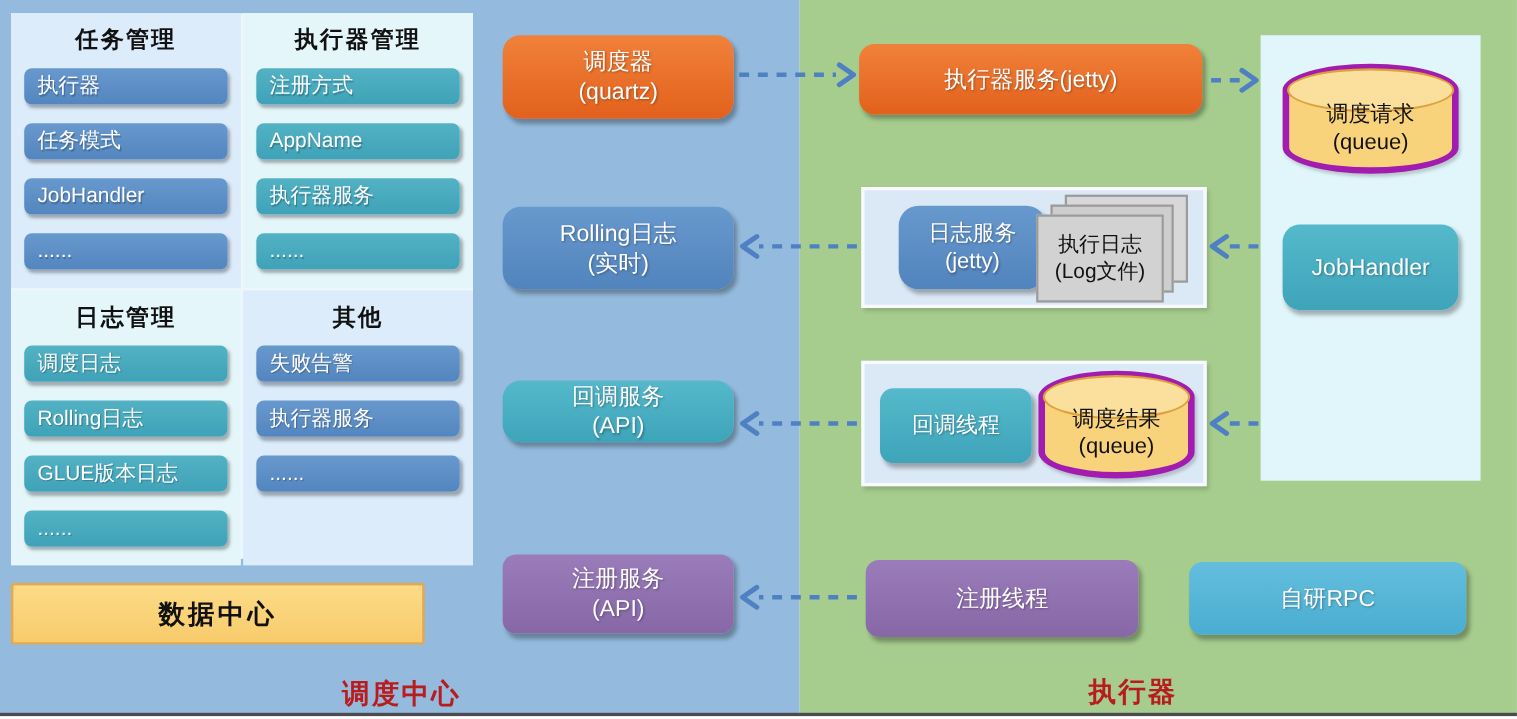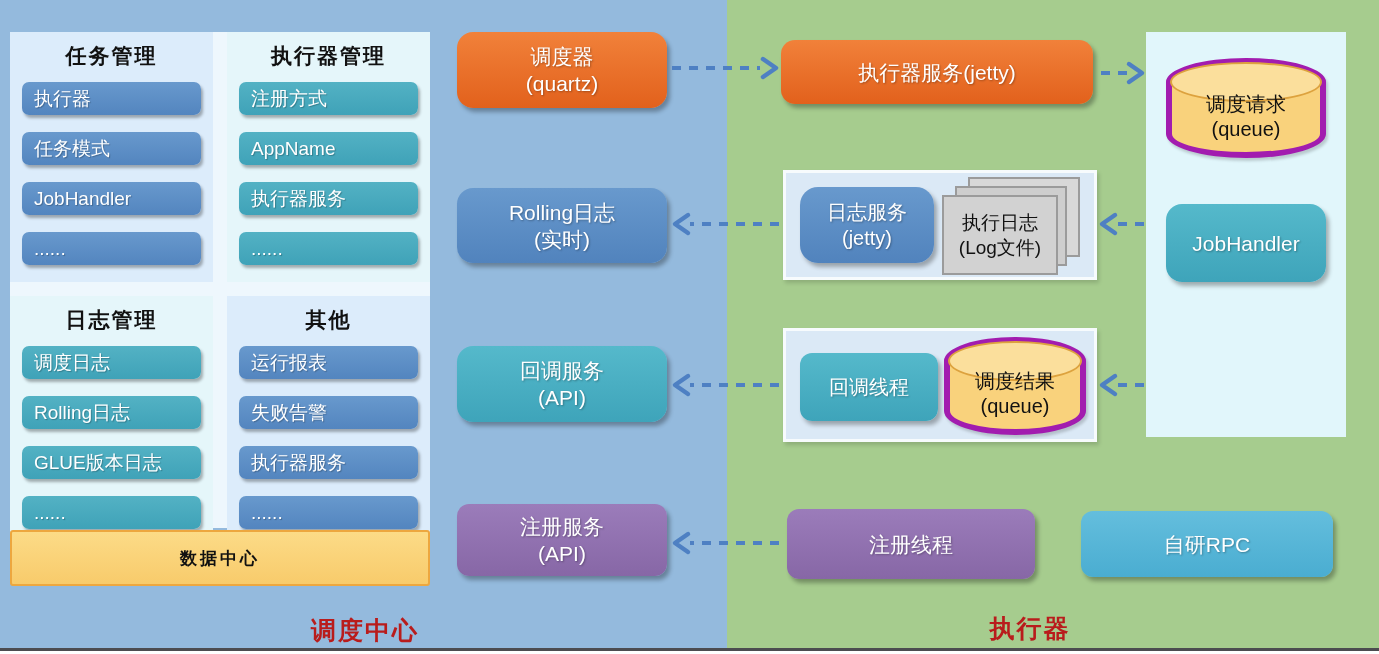--- a/index.html
+++ b/index.html
@@ -6,37 +6,37 @@
   html,body { width:1379px; height:654px; }
   body { font-family:"Liberation Sans","DejaVu Sans",sans-serif; position:relative; overflow:hidden; }
 
   .stage { position:absolute; left:0; top:0; width:1379px; height:654px; }
   .bg-left  { position:absolute; left:0; top:0; width:727px; height:650px; background:#94badd; }
   .bg-right { position:absolute; left:727px; top:0; width:652px; height:650px; background:#a6cc8e; }
   .bottom-line { position:absolute; left:0; top:648px; width:1379px; height:3px; background:#4c4c50; }
 
   
   .admin { position:absolute; left:10px; top:12px; width:420px; height:496px;
-           background:#eef7fd; display:grid; grid-template-columns:1fr 1fr; gap:14px;margin-top:20px; }
+           background:#eef7fd; display:grid; grid-template-columns:1fr 1fr; gap:2px; }
   .quad { padding:8px 10px 0 10px; }
   .q-blue-bg { background:#dcecfb; }
   .q-cyan-bg { background:#e5f6fa; }
   .quad-title { text-align:center; font-size:21px; font-weight:bold; color:#111;
                 letter-spacing:2px; margin:2px 0 12px 0; }
   .pill { height:33px; line-height:33px; margin:0 2px 17px 2px; padding-left:12px;
           border-radius:7px; color:#fff; font-size:19px;
           text-shadow:1px 1px 1px rgba(0,0,0,0.25);
           box-shadow:2px 3px 3px rgba(0,0,0,0.30); }
   .pill-blue { background:linear-gradient(#6899cd,#5385bf); }
   .pill-teal { background:linear-gradient(#53b2c4,#3fa2b8); }
 
-  .data-center { position:absolute; left:10px; top:530px; width:420px; height:56px;
+  .data-center { position:absolute; left:10px; top:530px; width:376px; height:56px;
                  background:linear-gradient(#fcdb87,#f8cb6b); border:2px solid #eda73f;
                  border-radius:3px; display:flex; align-items:center; justify-content:center;
-                 font-size:17px; font-weight:bold; color:#111; letter-spacing:3px; }
+                 font-size:24px; font-weight:bold; color:#111; letter-spacing:3px; }
 
   
   .node { position:absolute; color:#fff; text-align:center;
           display:flex; flex-direction:column; align-items:center; justify-content:center;
           text-shadow:1px 1px 2px rgba(0,0,0,0.30);
           box-shadow:3px 4px 4px rgba(0,0,0,0.30); }
   .node .l1, .node .l2 { display:block; line-height:27px; font-size:21px; }
   .orange { background:linear-gradient(#f1813a,#e2611c); border-radius:16px; }
   .blue   { background:linear-gradient(#6899cd,#5183bd); border-radius:16px; }
   .teal   { background:linear-gradient(#55b9cb,#3ea4ba); border-radius:16px; }
@@ -99,52 +99,51 @@
     </div>
     <div class="quad q-cyan-bg">
       <div class="quad-title">日志管理</div>
       <div class="pill pill-teal">调度日志</div>
       <div class="pill pill-teal">Rolling日志</div>
       <div class="pill pill-teal">GLUE版本日志</div>
       <div class="pill pill-teal">......</div>
     </div>
     <div class="quad q-blue-bg">
       <div class="quad-title">其他</div>
-      <div class="pill pill-blue">运行报表</div>
       <div class="pill pill-blue">失败告警</div>
       <div class="pill pill-blue">执行器服务</div>
       <div class="pill pill-blue">......</div>
     </div>
   </div>
 
   <div class="data-center">数据中心</div>
 
   <div class="node orange" style="left:457px;top:32px;width:210px;height:76px;">
     <span class="l1">调度器</span>
     <span class="l2">(quartz)</span>
   </div>
   <div class="node blue" style="left:457px;top:188px;width:210px;height:75px;">
     <span class="l1">Rolling日志</span>
     <span class="l2">(实时)</span>
   </div>
-  <div class="node teal" style="left:457px;top:346px;width:210px;height:76px;">
+  <div class="node teal" style="left:457px;top:346px;width:210px;height:56px;">
     <span class="l1">回调服务</span>
     <span class="l2">(API)</span>
   </div>
   <div class="node purple" style="left:457px;top:504px;width:210px;height:72px;">
     <span class="l1">注册服务</span>
     <span class="l2">(API)</span>
   </div>
 
   <div class="node orange" style="left:781px;top:40px;width:312px;height:64px;border-radius:14px;">
     <span class="l1">执行器服务(jetty)</span>
   </div>
 
   <div class="subpanel" style="left:783px;top:170px;width:314px;height:110px;">
-    <div class="node blue" style="left:14px;top:14px;width:134px;height:76px;border-radius:18px;">
+    <div class="node blue" style="left:31px;top:14px;width:134px;height:76px;border-radius:18px;">
       <span class="l1" style="font-size:20px;line-height:26px;">日志服务</span>
       <span class="l2" style="font-size:20px;line-height:26px;">(jetty)</span>
     </div>
     <div class="logstack" style="left:156px;top:4px;width:142px;height:100px;">
       <div class="sheet s-back"></div>
       <div class="sheet s-mid"></div>
       <div class="sheet s-front">
         <span class="txt">执行日志</span>
         <span class="txt">(Log文件)</span>
       </div>

